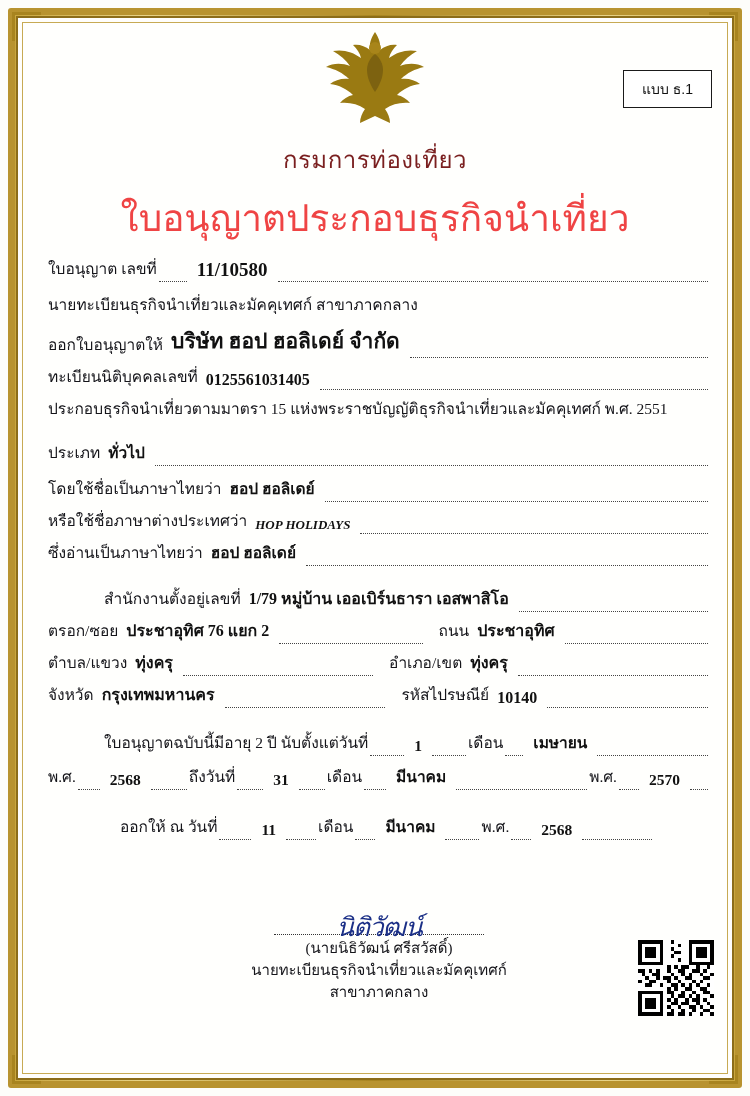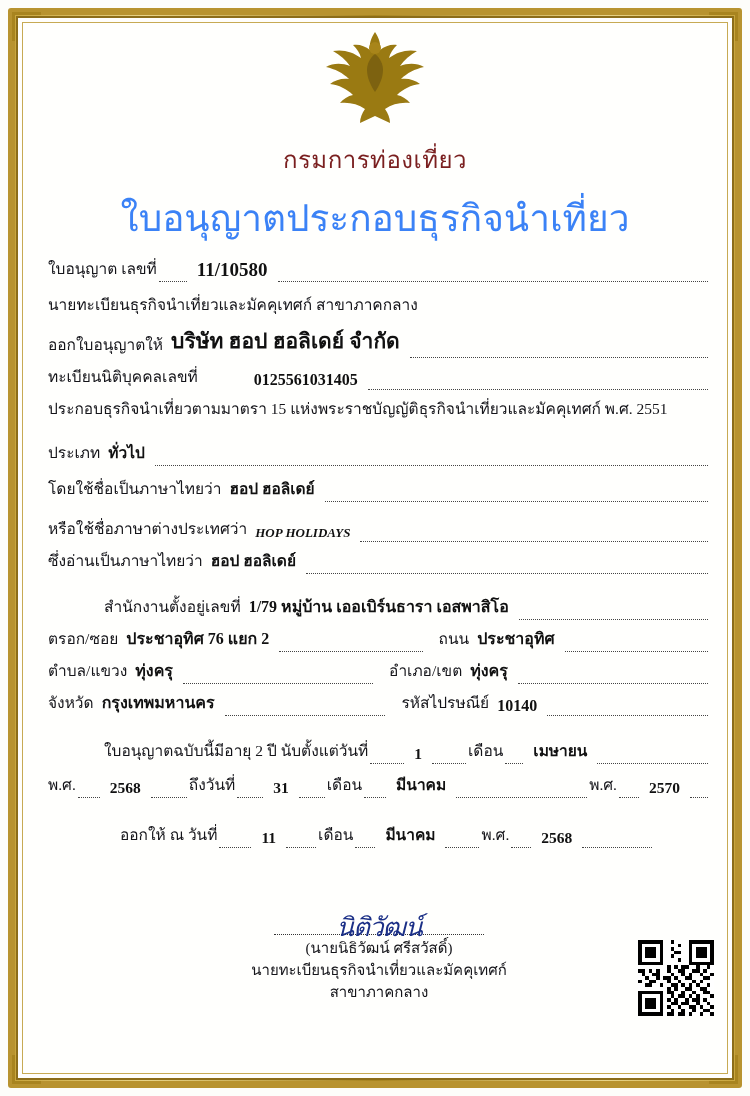--- a/index.html
+++ b/index.html
@@ -94,21 +94,21 @@
     color: #7a1f1f;
     font-size: 24px;
     letter-spacing: 0.5px;
     font-family: "Liberation Serif", serif;
   }
   .main-title {
     position: absolute;
     top: 160px;
     width: 100%;
     text-align: center;
-    color: #3b82f6;
+    color: #ef4444;
     font-size: 37px;
     font-family: Liberation Sans, sans-serif;
   }
 
   .body-area {
     position: absolute;
     top: 228px;
     left: 18px;
     right: 10px;
     font-size: 15.5px;
@@ -194,20 +194,21 @@
   <div class="frame-outer"></div>
   <div class="frame-mid"></div>
   <div class="frame-inner"></div>
   <div class="corner tl"></div>
   <div class="corner tr"></div>
   <div class="corner bl"></div>
   <div class="corner br"></div>
 
   <div class="content">
 
+    <div class="form-code">แบบ ธ.1</div>
 
     <div class="emblem">
       <svg width="120" height="100" viewBox="0 0 120 100" xmlns="http://www.w3.org/2000/svg">
         <g fill="#9a7a12">
           <path d="M60 4 C56 10 54 16 55 22 C50 18 44 16 38 17 C42 21 45 25 46 30 C38 24 28 21 18 23 C25 27 31 32 35 38 C27 35 18 35 11 39 C20 41 28 45 34 51 C27 50 20 52 15 56 C24 57 32 61 38 67 C33 68 28 71 25 75 C34 74 43 76 50 81 C47 85 45 90 45 95 L60 88 L75 95 C75 90 73 85 70 81 C77 76 86 74 95 75 C92 71 87 68 82 67 C88 61 96 57 105 56 C100 52 93 50 86 51 C92 45 100 41 109 39 C102 35 93 35 85 38 C89 32 95 27 102 23 C92 21 82 24 74 30 C75 25 78 21 82 17 C76 16 70 18 65 22 C66 16 64 10 60 4 Z"></path>
           <path d="M60 26 C55 30 52 36 52 42 C52 50 56 58 60 64 C64 58 68 50 68 42 C68 36 65 30 60 26 Z" fill="#7d6210"></path>
           <circle cx="60" cy="20" r="6" fill="#a8851a"></circle>
         </g>
       </svg>
     </div>
@@ -229,41 +230,41 @@
       </div>
 
       <div class="row" style="margin-top:6px;">
         <span class="lbl">ออกใบอนุญาตให้</span>
         <span class="val" style="font-size:21px;">บริษัท ฮอป ฮอลิเดย์ จำกัด</span>
         <span class="dots"></span>
       </div>
 
       <div class="row" style="margin-top:6px;">
         <span class="lbl">ทะเบียนนิติบุคคลเลขที่</span>
-        <span class="val" style="font-size:16px;margin-left:48px;">0125561031405</span>
+        <span class="val" style="font-size:16px;">0125561031405</span>
         <span class="dots"></span>
       </div>
 
       <div class="plain-line" style="margin-top:6px;">
         <span class="lbl">ประกอบธุรกิจนำเที่ยวตามมาตรา 15 แห่งพระราชบัญญัติธุรกิจนำเที่ยวและมัคคุเทศก์ พ.ศ. 2551</span>
       </div>
 
       <div class="row" style="margin-top:18px;">
         <span class="lbl">ประเภท</span>
         <span class="val">ทั่วไป</span>
         <span class="dots"></span>
       </div>
 
       <div class="row" style="margin-top:10px;">
         <span class="lbl">โดยใช้ชื่อเป็นภาษาไทยว่า</span>
         <span class="val">ฮอป ฮอลิเดย์</span>
         <span class="dots"></span>
       </div>
 
-      <div class="row" style="margin-top:14px;justify-content:space-between;">
+      <div class="row" style="margin-top:6px;justify-content:space-between;">
         <span class="lbl">หรือใช้ชื่อภาษาต่างประเทศว่า</span>
         <span class="val" style="font-size:13px;font-style:italic;">HOP HOLIDAYS</span>
         <span class="dots"></span>
       </div>
 
       <div class="row" style="margin-top:6px;">
         <span class="lbl">ซึ่งอ่านเป็นภาษาไทยว่า</span>
         <span class="val">ฮอป ฮอลิเดย์</span>
         <span class="dots"></span>
       </div>

